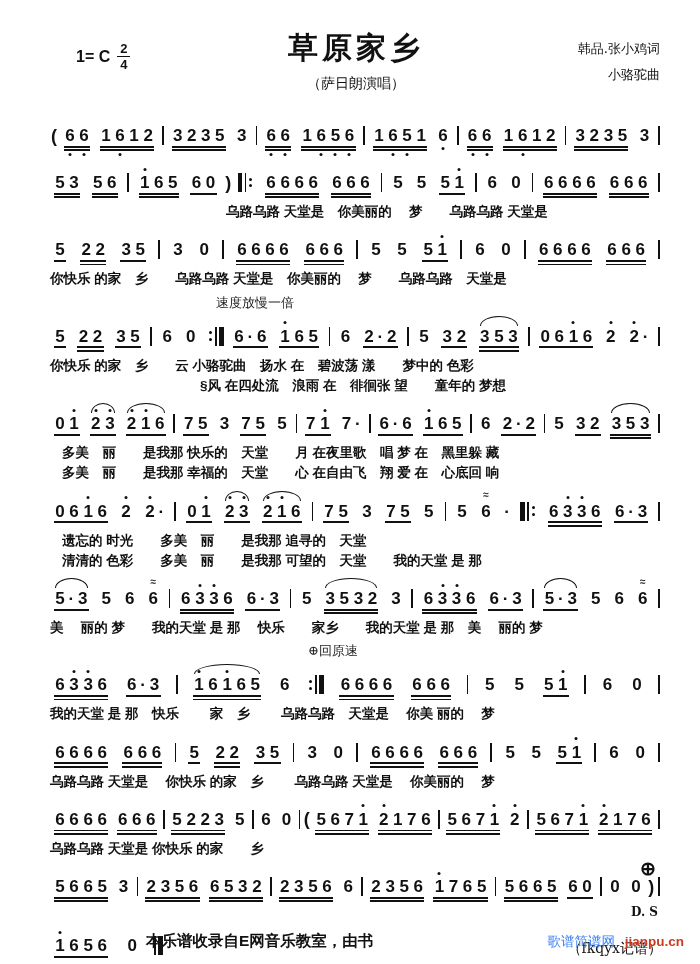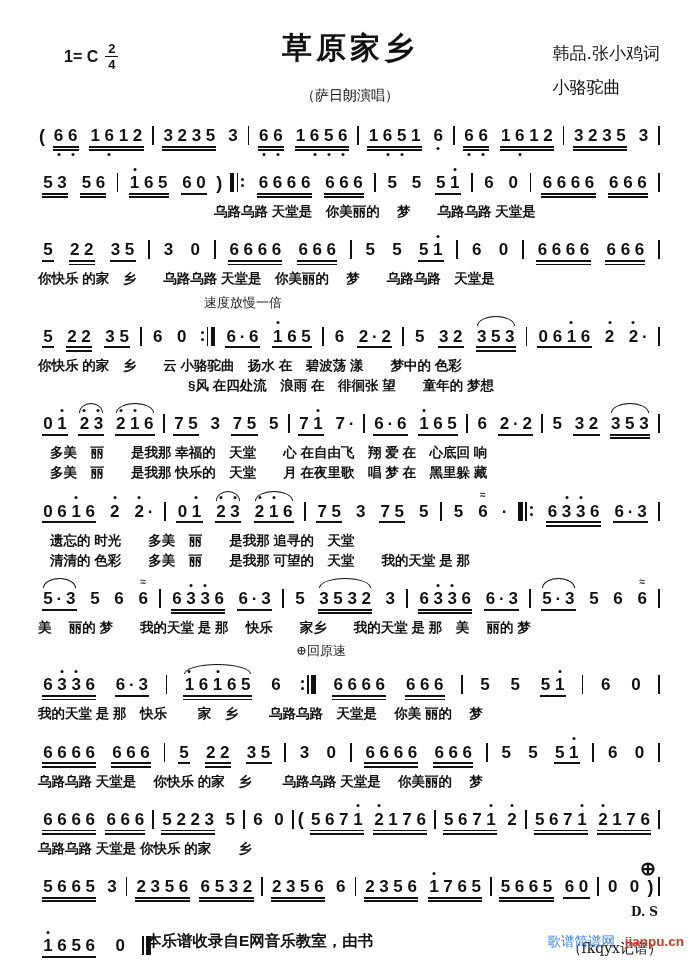--- a/index.html
+++ b/index.html
@@ -1,32 +1,32 @@
 <!DOCTYPE html>
 <html><head>
 <meta charset="utf-8">
 <style>
   html,body{margin:0;padding:0}
   body{width:700px;height:964px;background:#ffffff;color:#111;
        font-family:"Liberation Sans",sans-serif;}
-  .page{box-sizing:border-box;width:700px;height:964px;padding:26px 38px 0 38px;
+  .page{box-sizing:border-box;width:700px;height:964px;padding:26px 38px 0 50px;
         position:relative;overflow:hidden;background:#fff}
 
   
   .hdr{position:relative;height:80px}
   .keysig{position:absolute;left:26px;top:16px;font-weight:bold;font-size:16px;
           display:flex;align-items:center;gap:7px}
   .frac{display:inline-flex;flex-direction:column;align-items:center;line-height:1;
         font-size:13px;font-weight:bold}
   .frac .tn{border-bottom:1.6px solid #111;padding:0 3px 1px}
   .frac .td{padding-top:1px}
   .titleblock{text-align:center;padding-top:2px}
   .title{font-size:30px;font-weight:bold;letter-spacing:4px}
-  .subtitle{font-size:14px;margin-top:18px;font-family:"DejaVu Serif",serif}
-  .credits{position:absolute;right:2px;top:10px;font-size:17px;
+  .subtitle{font-size:14px;margin-top:6px;font-family:"DejaVu Serif",serif}
+  .credits{position:absolute;right:2px;top:10px;text-align:right;font-size:13px;
            line-height:2.0;font-family:"DejaVu Serif",serif}
 
   
   #score{margin-top:6px}
   .sysline{position:relative;margin-bottom:4px}
   .noterow{display:flex;justify-content:space-between;align-items:center;
            padding:14px 0 10px;font-weight:bold;font-size:17px;line-height:1}
   .g{position:relative;display:inline-flex;margin:0 3px}
   .ch{position:relative;padding:0 2.3px}
   .ch.aug{padding:0 1.5px}
@@ -585,22 +585,22 @@
             <span class="ch">5</span>
             <span class="ch">3</span>
             <i class="ul l1"></i>
             <i class="ul l2"></i>
             <i class="slur"></i>
           </span>
           <span class="barwrap">
             <span class="bar"></span>
           </span>
         </div>
+        <div class="lyr l2">多美　丽　　是我那 快乐的　天堂　　月 在夜里歌　唱 梦 在　黑里躲 藏</div>
         <div class="lyr l1">多美　丽　　是我那 幸福的　天堂　　心 在自由飞　翔 爱 在　心底回 响</div>
-        <div class="lyr l2">多美　丽　　是我那 快乐的　天堂　　月 在夜里歌　唱 梦 在　黑里躲 藏</div>
       </div>
       <div class="sysline line-6">
         <div class="noterow">
           <span class="g u1">
             <span class="ch">0</span>
             <span class="ch">6</span>
             <span class="ch">1<i class="da"></i></span>
             <span class="ch">6</span>
             <i class="ul l1"></i>
           </span>

